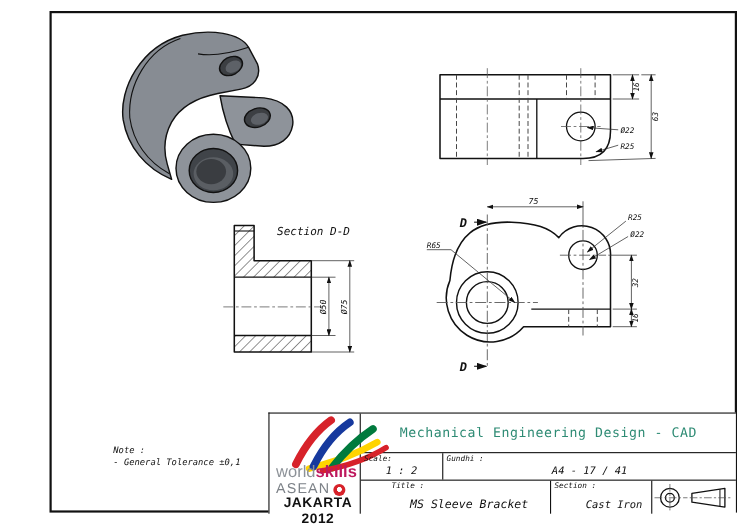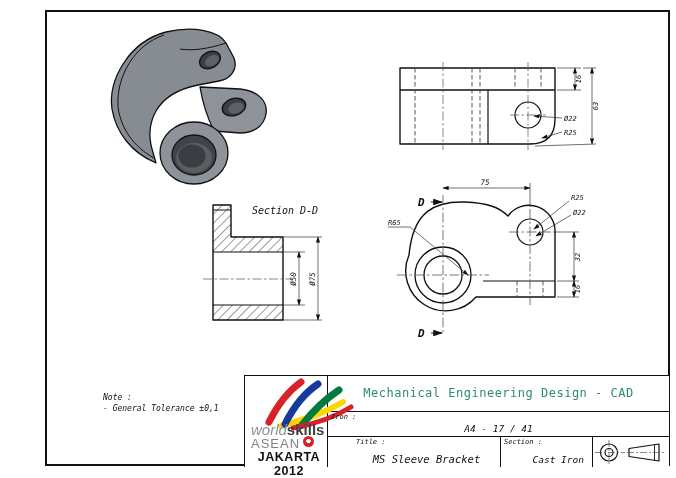--- a/index.html
+++ b/index.html
@@ -4,30 +4,30 @@
 <style>
   html,body{margin:0;padding:0;background:#fff;}
   .page{position:relative;width:676px;height:478px;background:#fff;overflow:hidden;
         font-family:"DejaVu Sans Mono",monospace;}
   .frame{position:absolute;left:45px;top:10px;width:621px;height:452px;border:2px solid #111;}
   svg{position:absolute;overflow:visible;}
   .iso{left:88px;top:25px;}
   .sec{left:195px;top:195px;}
   .top{left:385px;top:55px;}
   .front{left:385px;top:175px;}
-  .note{position:absolute;left:103px;top:392px;font-style:italic;font-size:8px;color:#111;line-height:11px;}
+  .note{position:absolute;left:103px;top:404px;font-style:italic;font-size:8px;color:#111;line-height:11px;}
   
   .tblock{position:absolute;left:244px;top:375px;width:424px;height:91px;display:flex;
           border-left:1.5px solid #111;border-top:1.5px solid #111;background:#fff;}
   .logo{width:103px;border-right:1.5px solid #111;position:relative;font-family:"Liberation Sans",sans-serif;}
   .ribbons{left:10px;top:2px;}
   .logo-l1{position:absolute;left:6px;top:45px;font-size:15px;letter-spacing:0;}
-  .logo-l1 .w{color:#8d9298;font-style:italic;}
-  .logo-l1 .s{color:#404040;font-weight:bold;}
-  .logo-l2{position:absolute;left:6px;top:60px;font-size:13px;color:#7d8288;letter-spacing:1px;display:flex;align-items:flex-start;gap:3px;}
+  .logo-l1 .w{color:#8d9298;}
+  .logo-l1 .s{color:#be185d;font-weight:bold;}
+  .logo-l2{position:absolute;left:6px;top:60px;font-size:13px;color:#7d8288;letter-spacing:1px;display:flex;align-items:flex-end;gap:3px;}
   .badge{display:inline-block;width:11px;height:11px;border-radius:50%;
          background:radial-gradient(circle at 50% 45%, #fff 0 2px, var(--logo-red,#d7222a) 2.5px);}
   .logo-l3{position:absolute;left:6px;top:74px;font-size:12.5px;font-weight:bold;color:#111;letter-spacing:0.5px;text-align:center;}
   .tright{flex:1;display:flex;flex-direction:column;}
   .theader{height:34.5px;border-bottom:1.2px solid #111;display:flex;align-items:center;justify-content:center;
            font-size:12px;color:var(--heading-teal,#2e8b74);letter-spacing:0.5px;}
   .trow{display:flex;}
   .trow2{height:24.5px;border-bottom:1.2px solid #111;}
   .trow3{flex:1;margin-left:25px;}
   .cell{position:relative;border-right:1.2px solid #111;font-style:italic;color:#111;}
@@ -228,22 +228,26 @@
       <div class="logo-l2">
           <span>ASEAN</span>
           <span class="badge"></span>
         </div>
       <div class="logo-l3">JAKARTA 2012</div>
     </div>
 
     <div class="tright">
       <div class="theader">Mechanical Engineering Design - CAD</div>
       <div class="trow trow2">
+        <div class="cell c-scale">
+          <span class="lbl">Scale:</span>
+          <span class="val val-center">1 : 2</span>
+        </div>
         <div class="cell c-sheet">
-          <span class="lbl">Iron :</span>
+          <span class="lbl">Gundhi :</span>
           <span class="val val-center">A4 - 17 / 41</span>
         </div>
       </div>
       <div class="trow trow3">
         <div class="cell c-title">
           <span class="lbl">Title :</span>
           <span class="val val-center val-title">MS Sleeve Bracket</span>
         </div>
         <div class="cell c-material">
           <span class="lbl">Section :</span>

